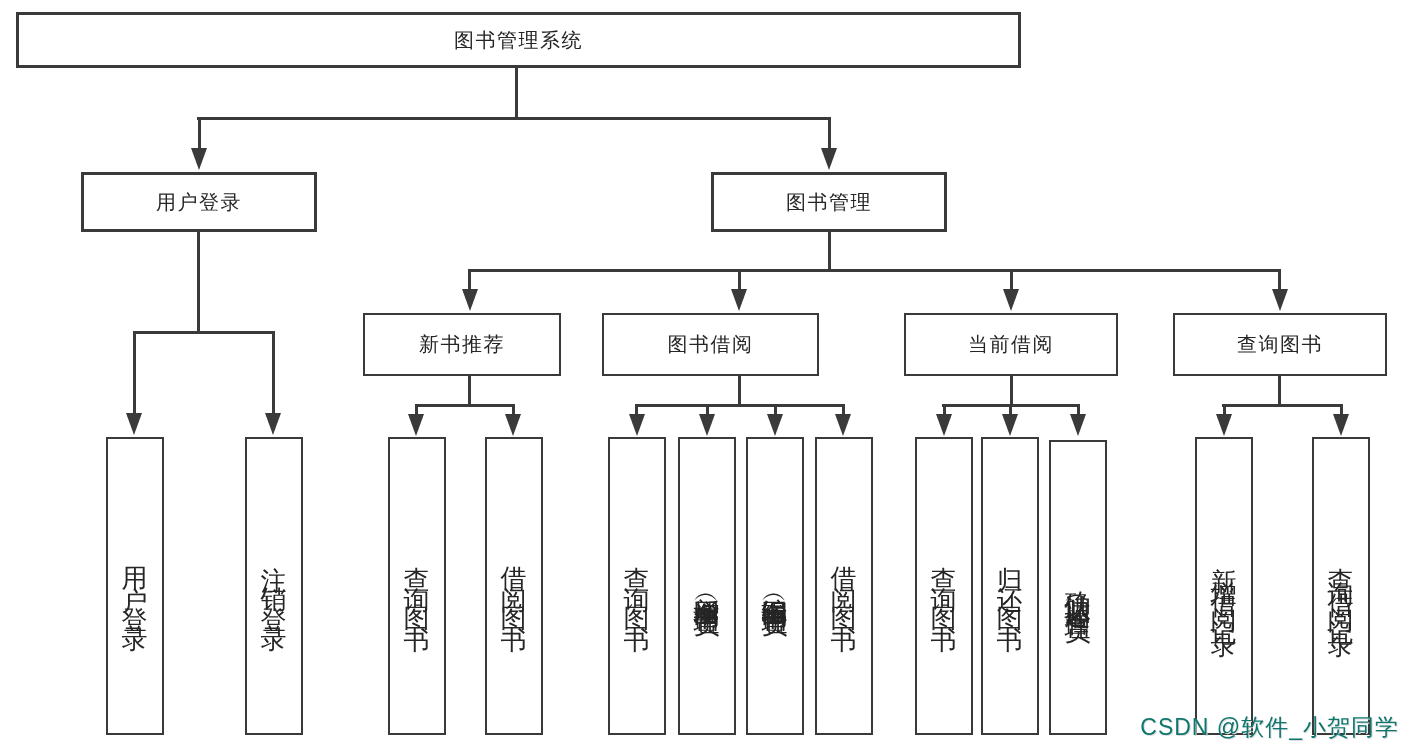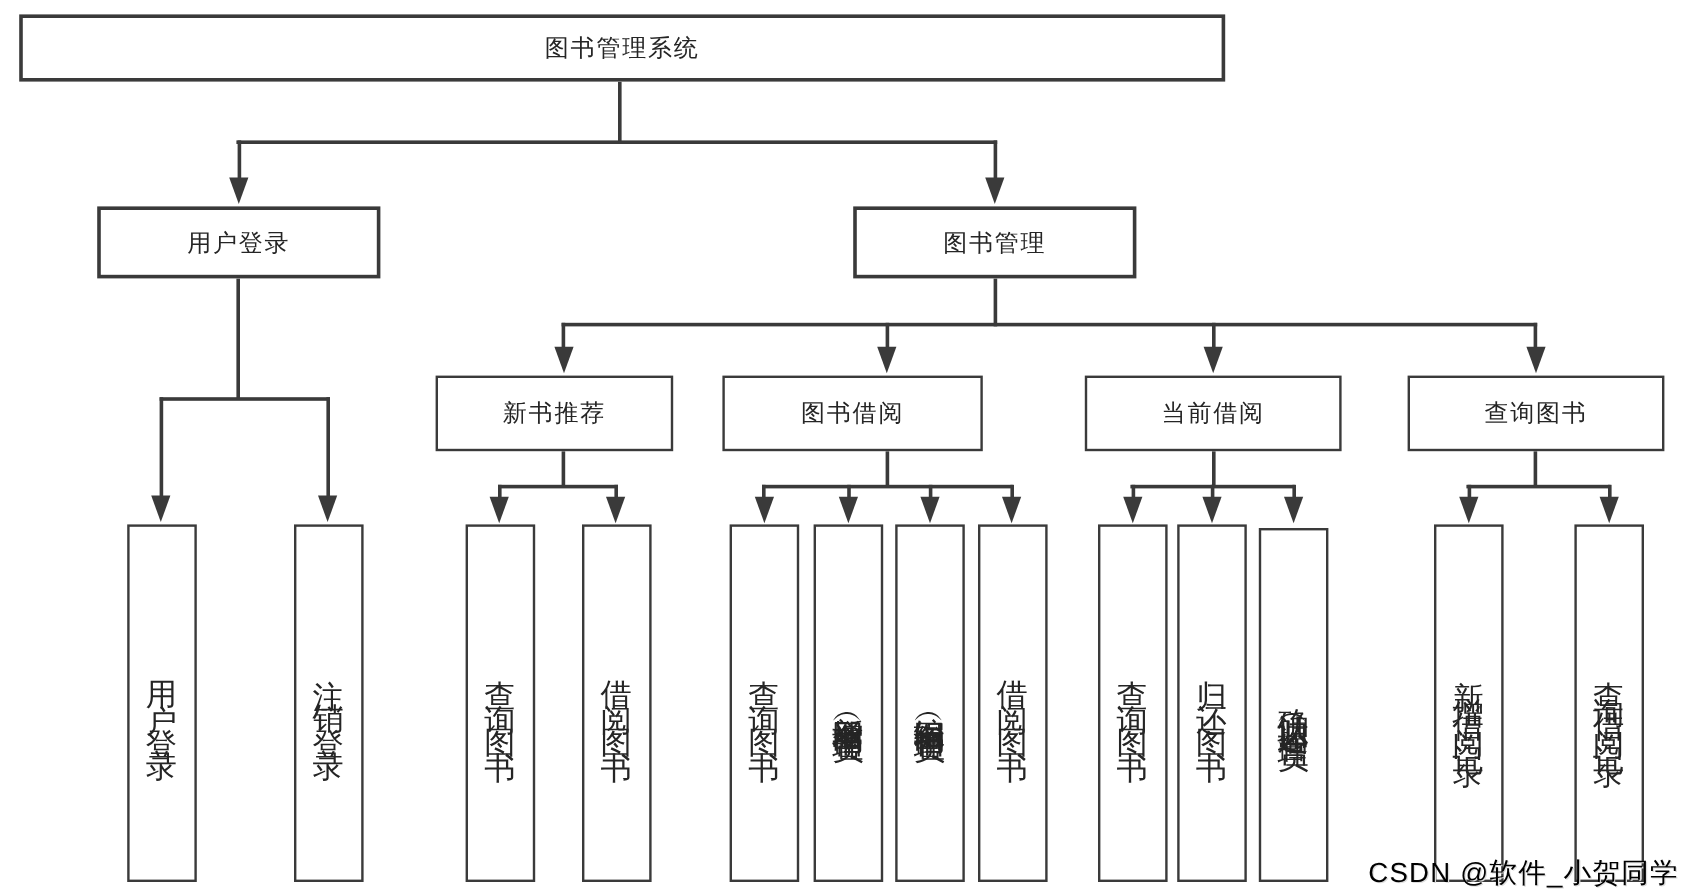--- a/index.html
+++ b/index.html
@@ -24,21 +24,21 @@
   .v9{letter-spacing:4px;}
   .v10{letter-spacing:2px;}
   .ln{position:absolute;background:#3a3a3a;}
   .ah{
     position:absolute;width:0;height:0;
     border-left:8px solid transparent;border-right:8px solid transparent;
     border-top:22px solid #3a3a3a;
   }
   .wm{
     position:absolute;right:6px;bottom:4px;z-index:5;
-    font-size:23px;color:#000000;letter-spacing:1px;
+    font-size:23px;color:#0f766e;letter-spacing:1px;
     text-shadow:1px 1px 0 #dedede;white-space:nowrap;
   }
 </style>
 </head>
 <body>
 
 <div class="stage">
 
   <div class="ln" style="left:515px;top:68px;width:3px;height:50px"></div>
   <div class="ln" style="left:197px;top:117px;width:634px;height:3px"></div>

